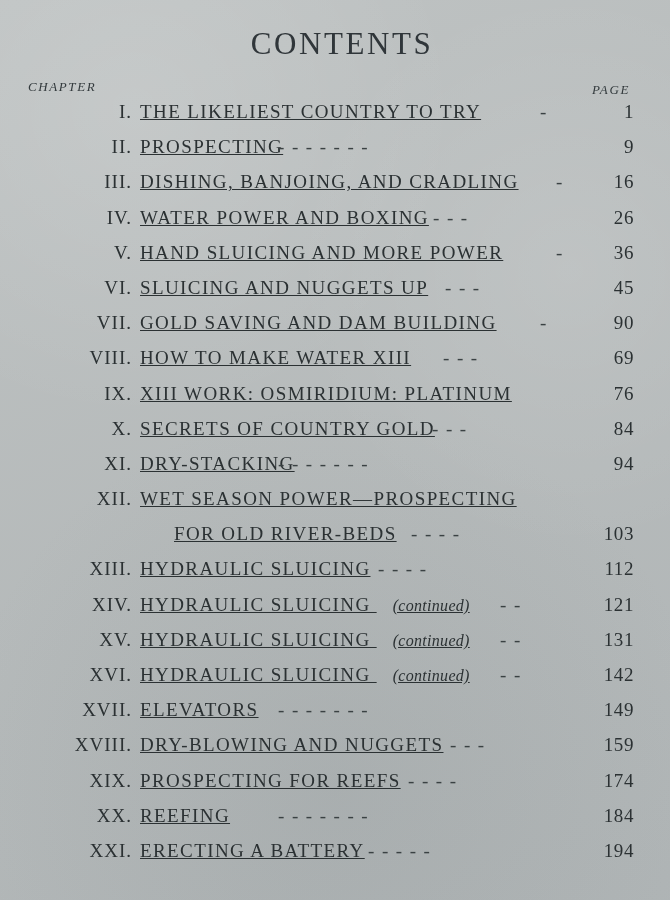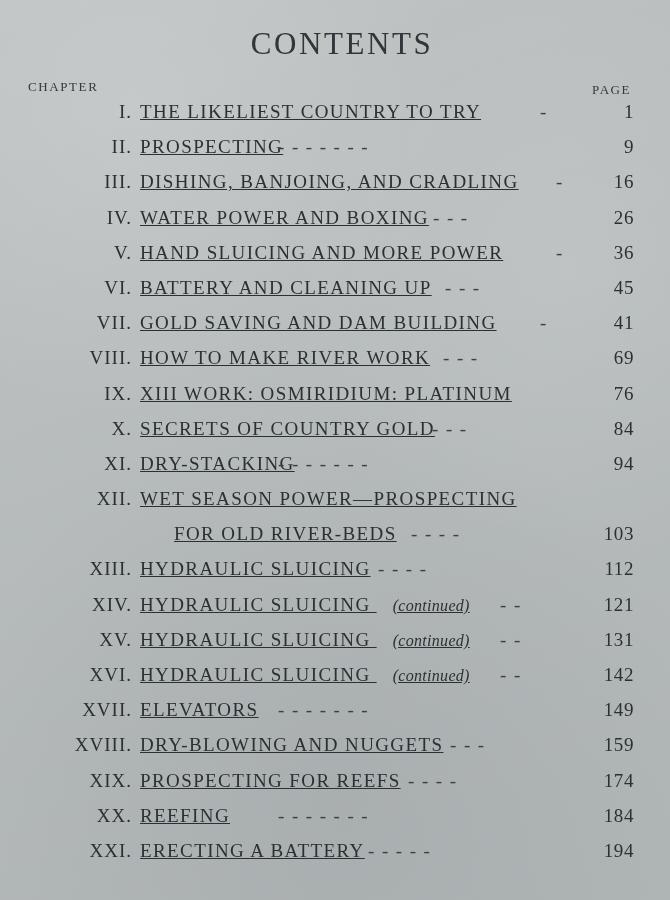--- a/index.html
+++ b/index.html
@@ -44,20 +44,21 @@
     color: #30363a;
     font-weight: 400;
     margin-left: 7px;
   }
 
   .col-head {
     position: absolute;
     font-size: 13px;
     letter-spacing: 1.6px;
     color: #333a3d;
+    font-style: italic;
   }
   .col-head.chapter { left: 28px; top: 79px; }
   .col-head.page    { left: 592px; top: 82px; }
 
   .toc {
     position: absolute;
     left: 0;
     top: 99px;
     width: 670px;
   }
@@ -143,33 +144,33 @@
         <span class="pg">26</span>
       </div>
       <div class="row">
         <span class="num">V.</span>
         <span class="title"><span>HAND  SLUICING  AND  MORE  POWER</span></span>
         <span class="leader" style="left: 556px;">-</span>
         <span class="pg">36</span>
       </div>
       <div class="row">
         <span class="num">VI.</span>
-        <span class="title"><span>BATTERY  AND  CLEANING  UP</span></span>
+        <span class="title"><span>SLUICING  AND  NUGGETS  UP</span></span>
         <span class="leader" style="left: 445px;">-   -   -</span>
         <span class="pg">45</span>
       </div>
       <div class="row">
         <span class="num">VII.</span>
         <span class="title"><span>GOLD  SAVING  AND  DAM  BUILDING</span></span>
         <span class="leader" style="left: 540px;">-</span>
-        <span class="pg">41</span>
+        <span class="pg">90</span>
       </div>
       <div class="row">
         <span class="num">VIII.</span>
-        <span class="title"><span>HOW  TO  MAKE  RIVER  WORK</span></span>
+        <span class="title"><span>HOW  TO  MAKE  WATER  XIII</span></span>
         <span class="leader" style="left: 443px;">-   -   -</span>
         <span class="pg">69</span>
       </div>
       <div class="row">
         <span class="num">IX.</span>
         <span class="title"><span>XIII WORK: OSMIRIDIUM: PLATINUM</span></span>
         <span class="pg">76</span>
       </div>
       <div class="row">
         <span class="num">X.</span>

